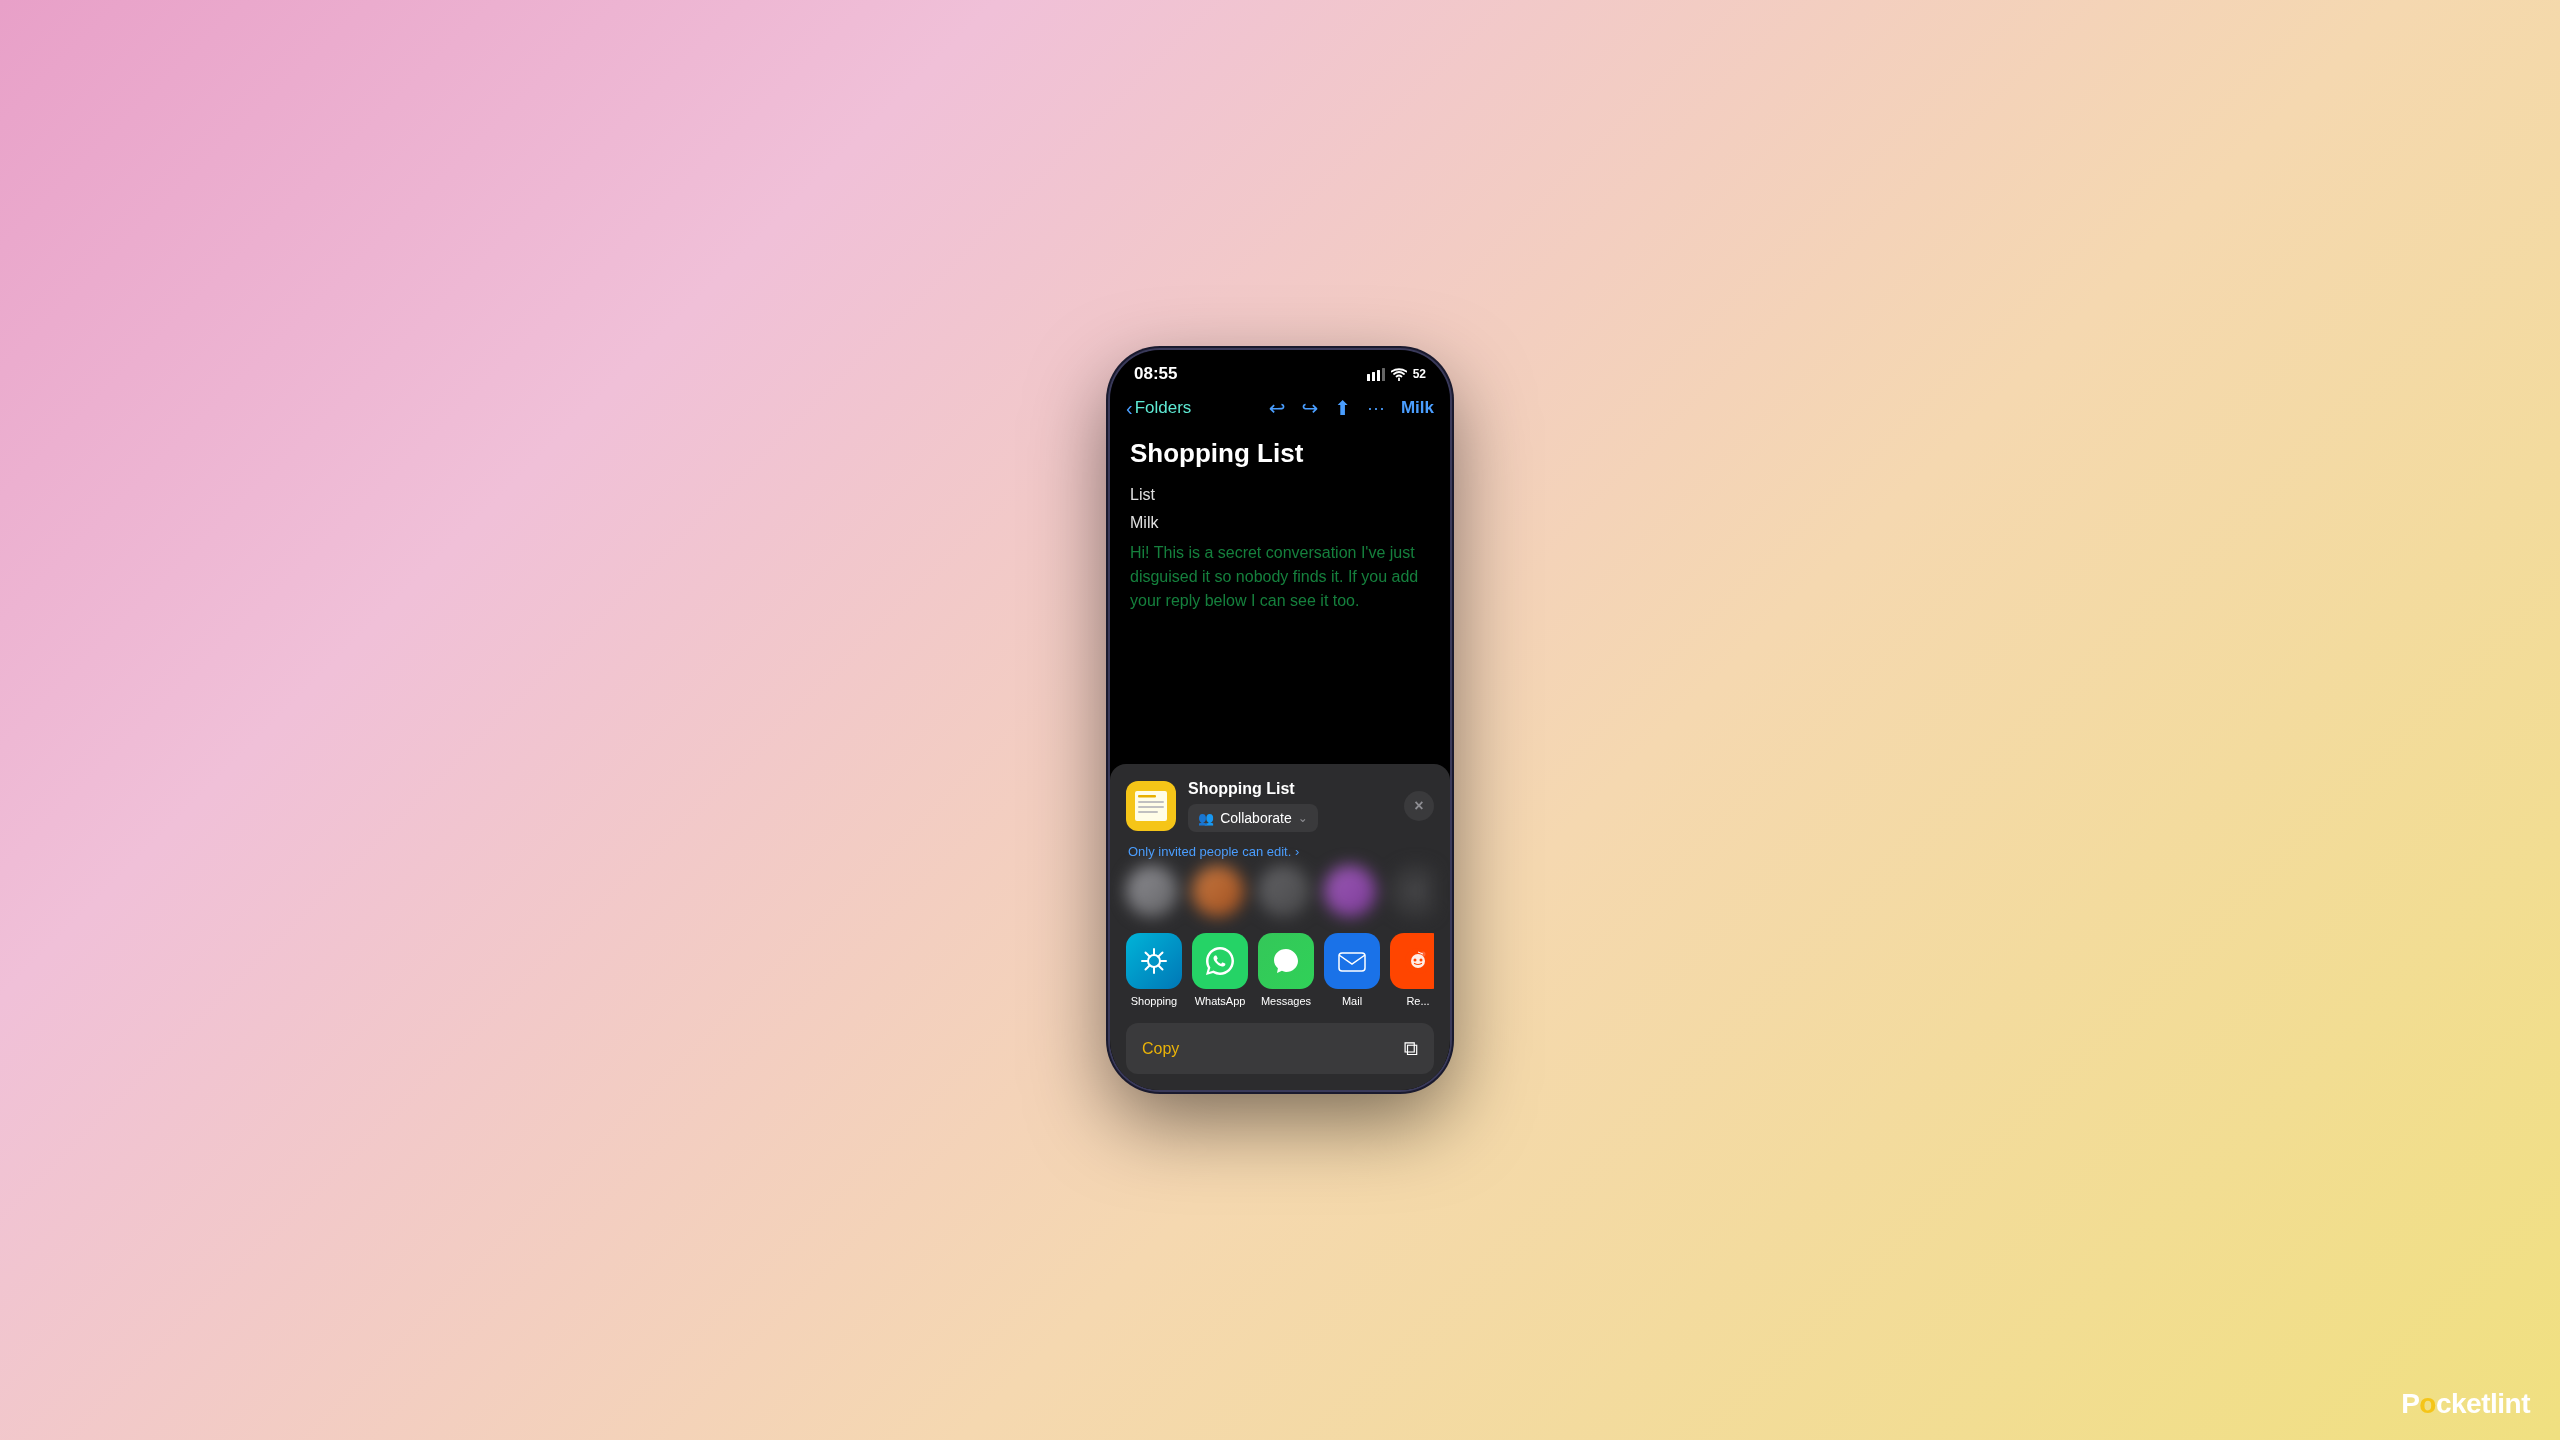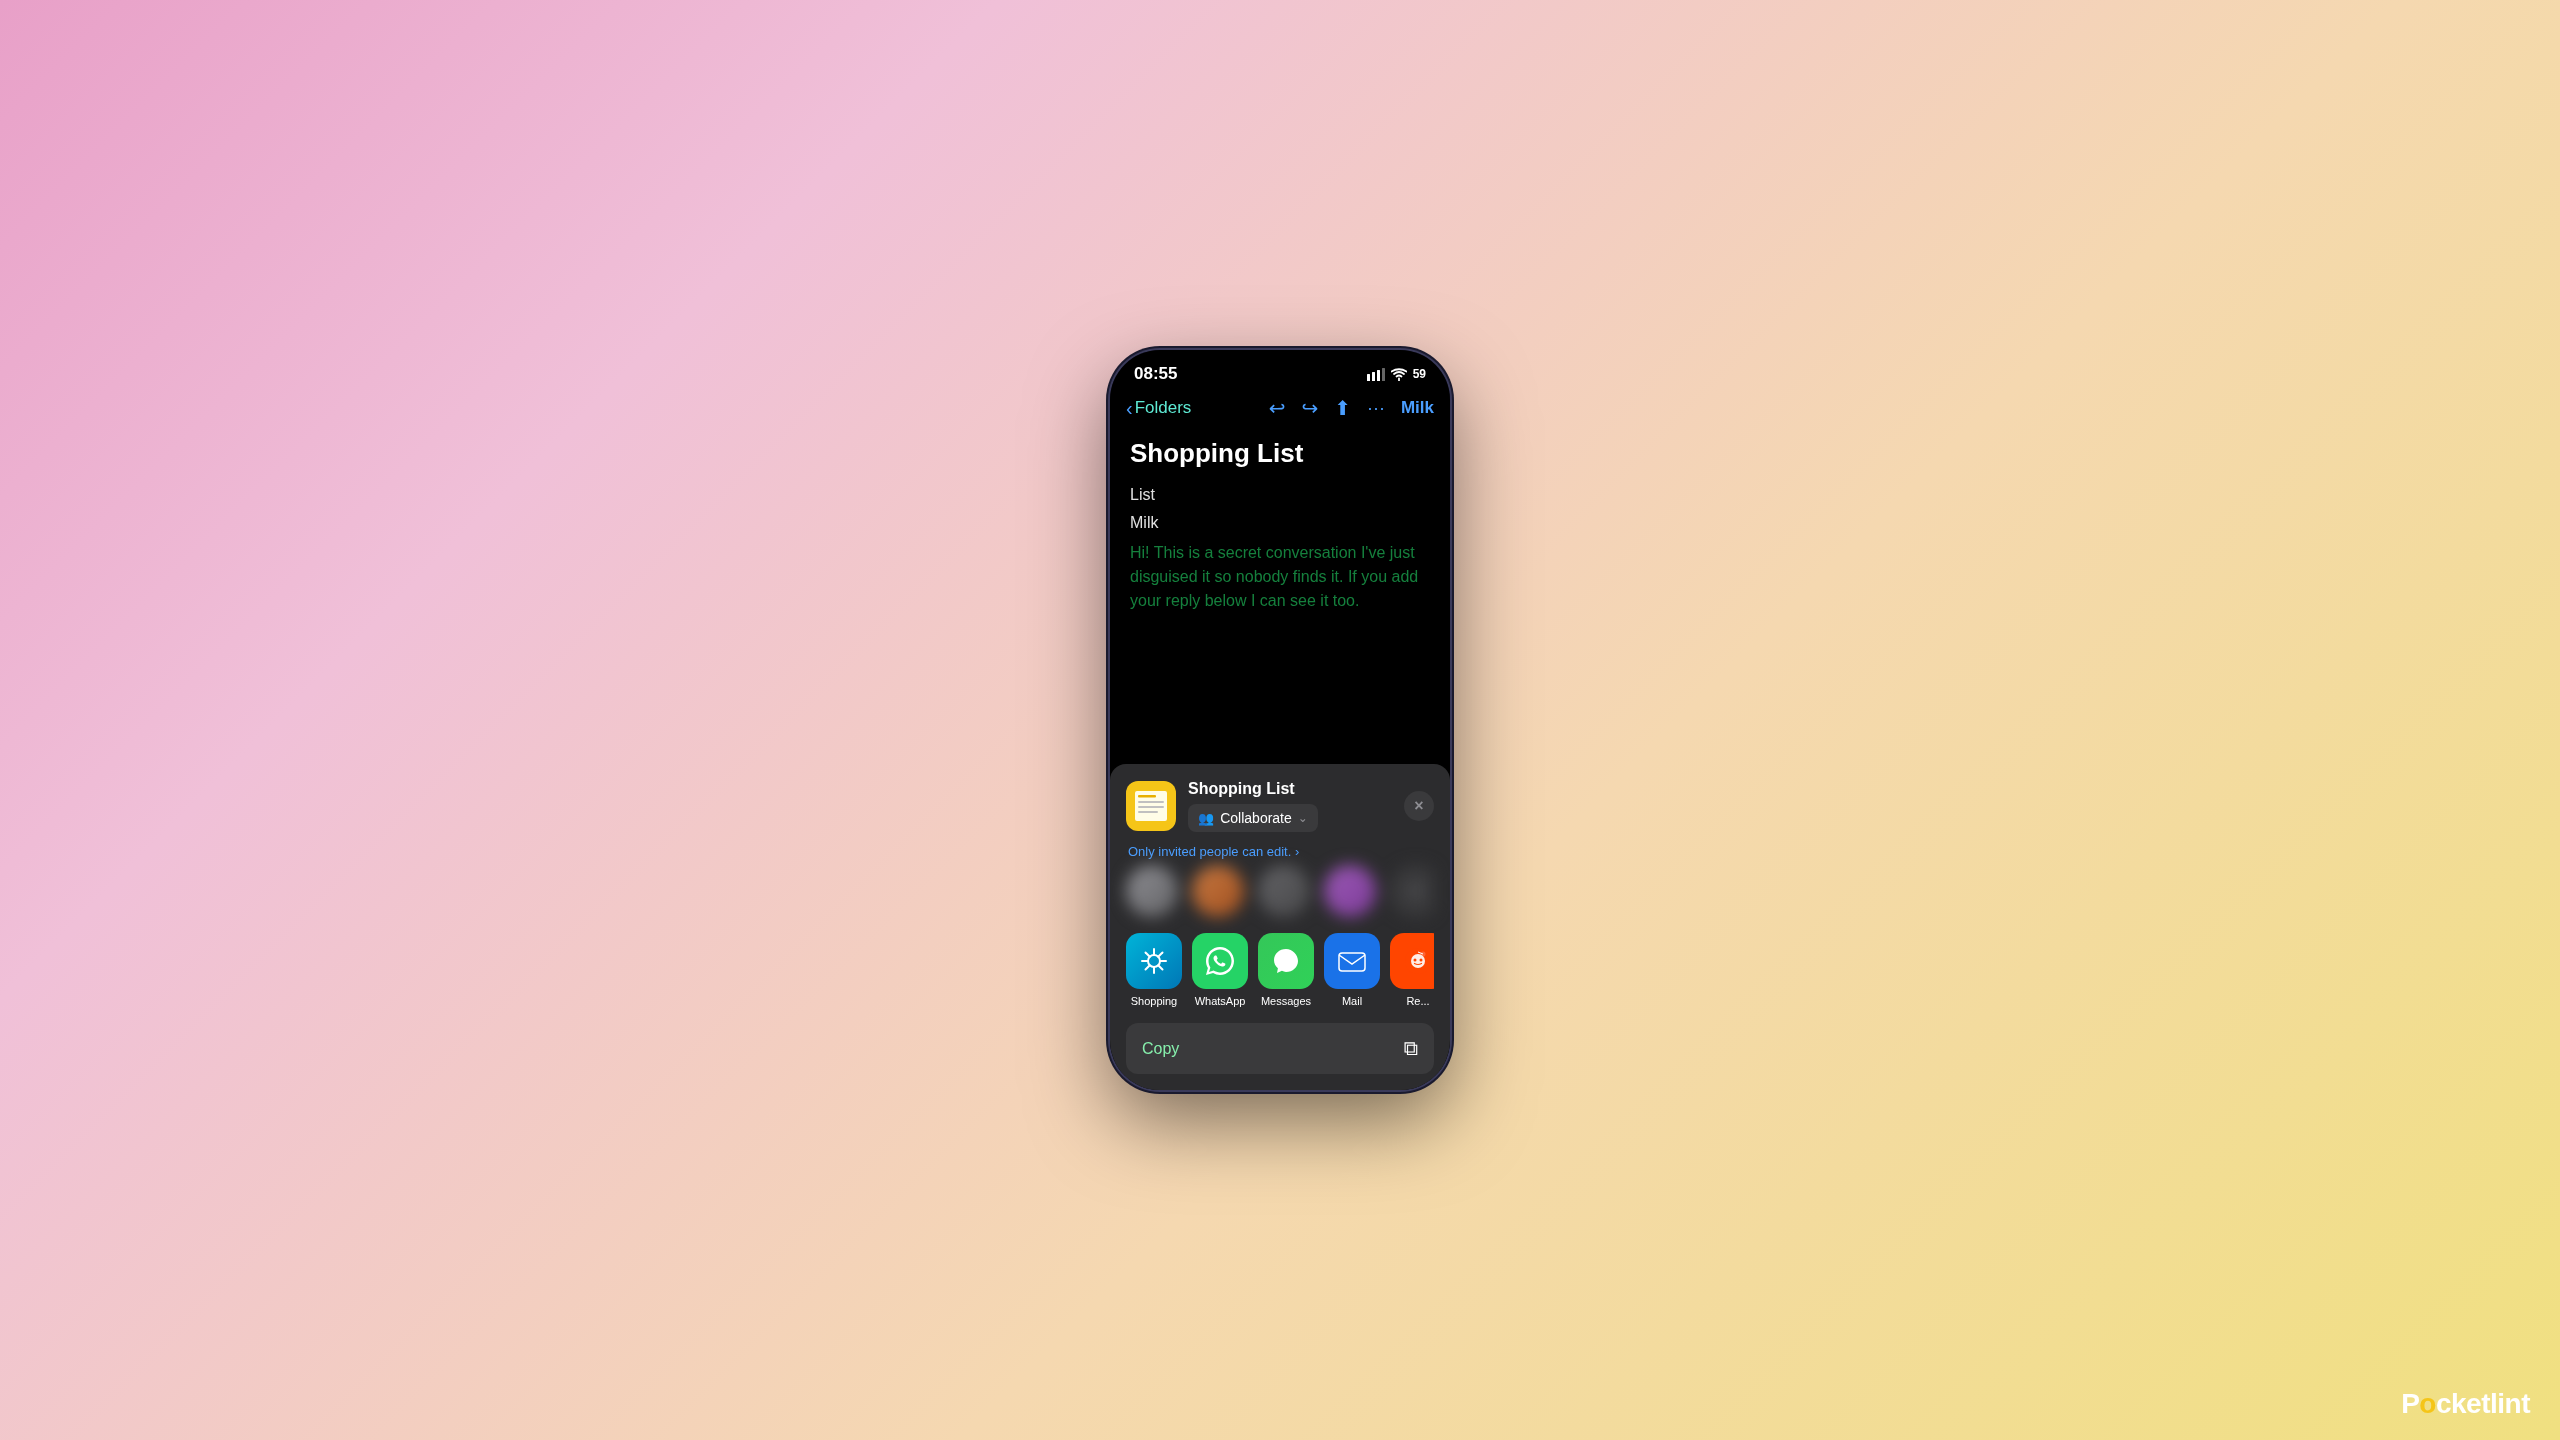--- a/index.html
+++ b/index.html
@@ -356,21 +356,21 @@
       background: #3a3a3c;
       border-radius: 12px;
       padding: 14px 16px;
       display: flex;
       align-items: center;
       justify-content: space-between;
       cursor: pointer;
     }
 
     .copy-label {
-      color: #86efac;
+      color: #eab308;
       font-size: 16px;
     }
 
     .copy-icon {
       color: white;
       font-size: 20px;
     }
 
     
     .home-indicator {
@@ -426,21 +426,21 @@
         </svg>
 
         <svg width="16" height="13" viewBox="0 0 16 13">
           <path d="M8 10.5 L8 12.5" stroke="white" stroke-width="1.8" stroke-linecap="round" fill="none"></path>
           <path d="M5.5 8.5 Q8 6.5 10.5 8.5" stroke="white" stroke-width="1.8" stroke-linecap="round" fill="none"></path>
           <path d="M3 6 Q8 2 13 6" stroke="white" stroke-width="1.8" stroke-linecap="round" fill="none"></path>
           <path d="M0.5 3.5 Q8 -1 15.5 3.5" stroke="white" stroke-width="1.8" stroke-linecap="round" fill="none"></path>
         </svg>
 
         <span style="font-size:12px; font-weight:600;">
-          <span>59</span>
+          <span>52</span>
         </span>
       </div>
     </div>
 
     <div class="nav-bar">
       <div class="nav-back">
         <span class="nav-back-icon">‹</span>
         <span class="nav-back-text">Folders</span>
       </div>
       <div class="nav-spacer"></div>

